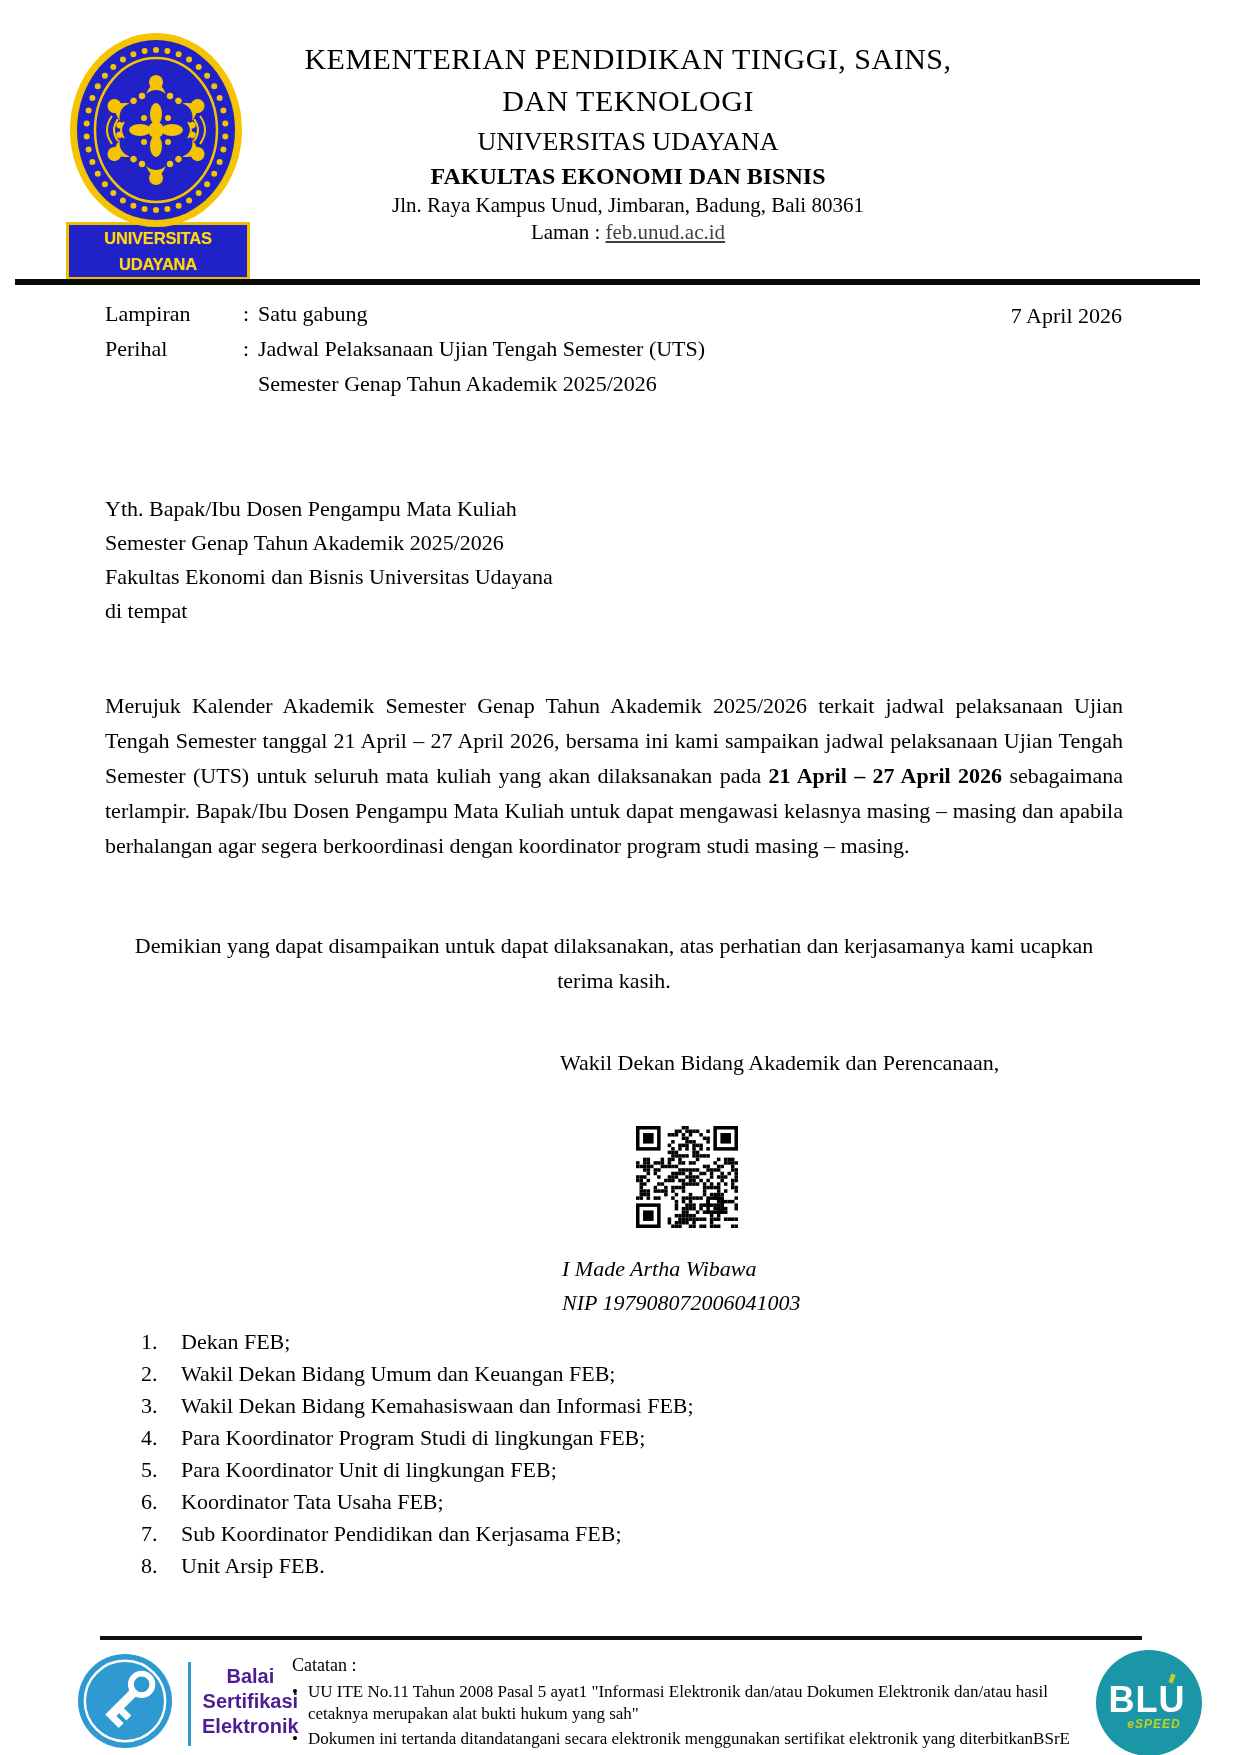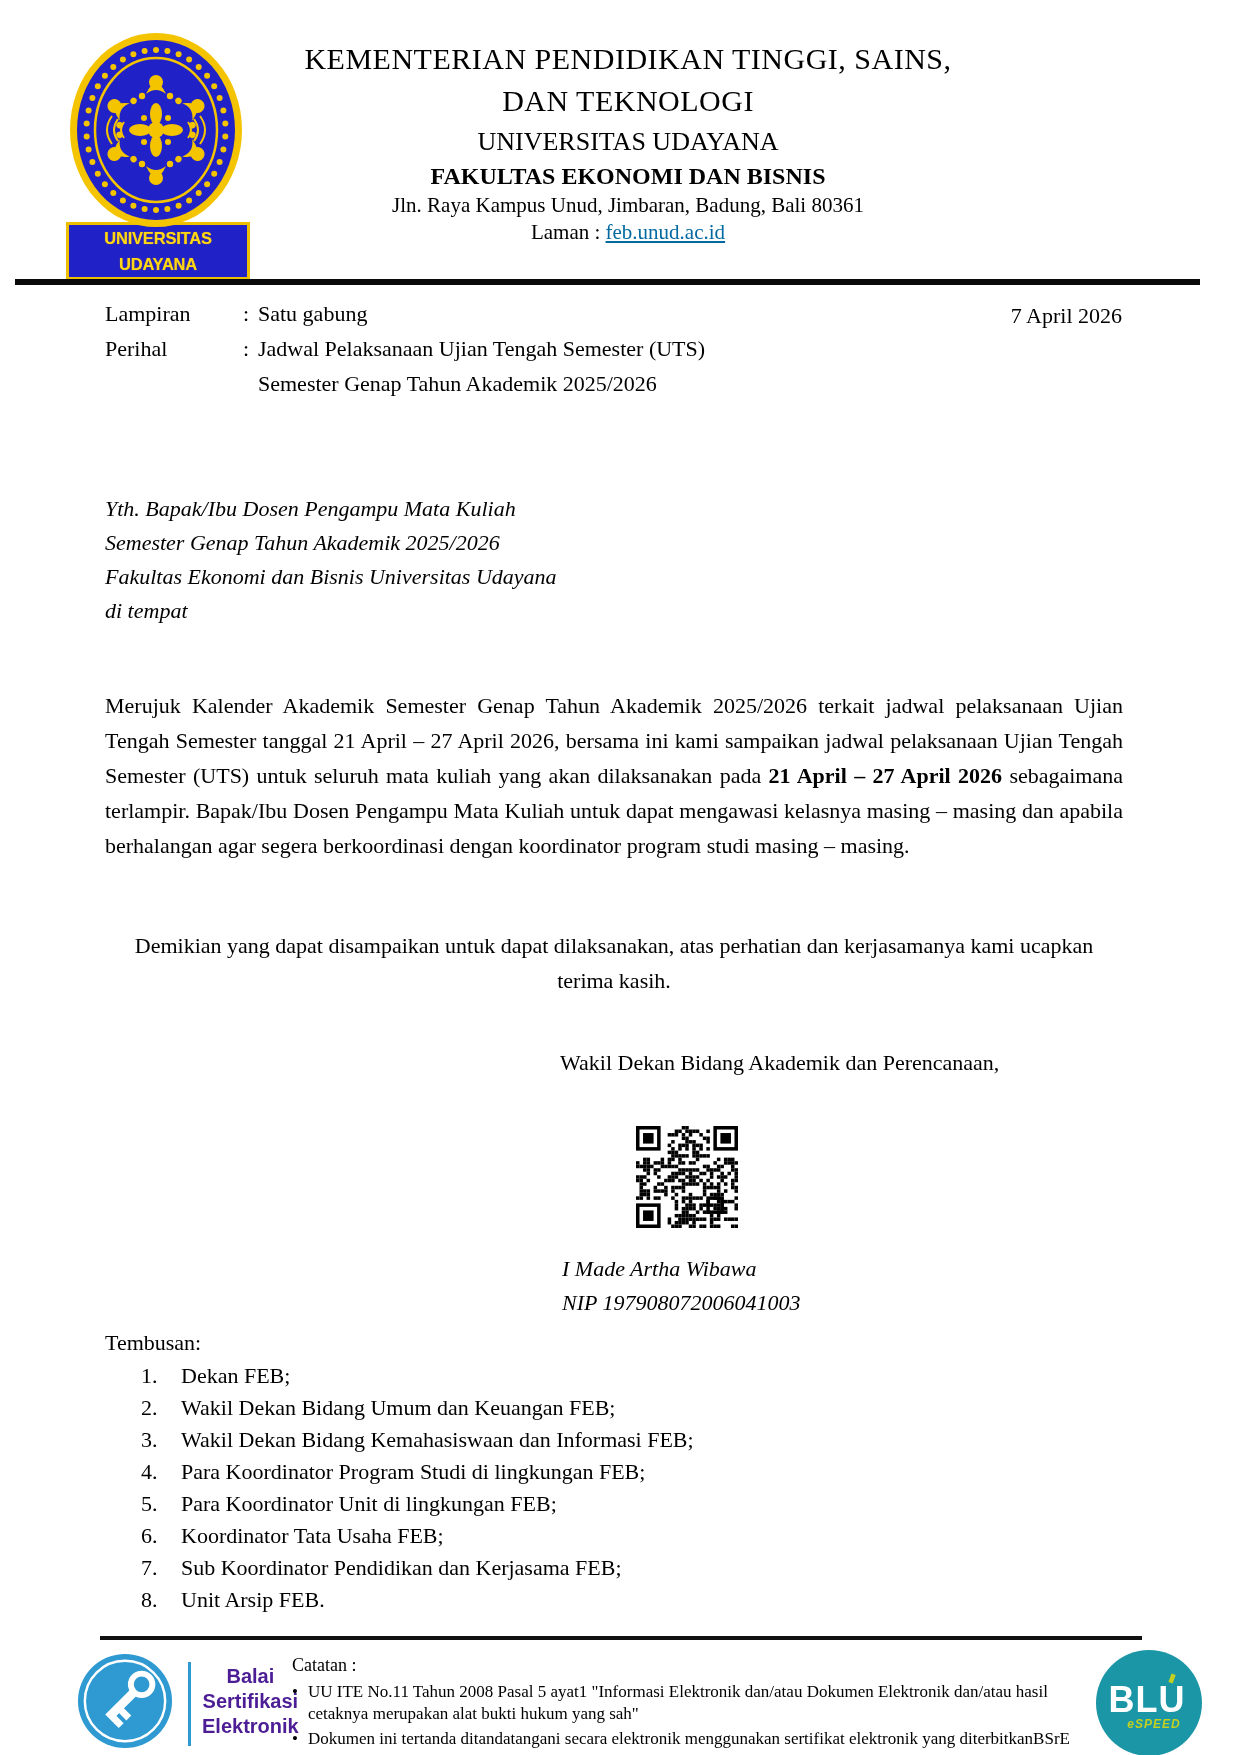--- a/index.html
+++ b/index.html
@@ -8,42 +8,42 @@
     font-family:"Liberation Serif", serif;color:#000;overflow:hidden;
   }
   .abs{position:absolute;}
 
   
   .lh-text{left:16px;right:0;top:38px;text-align:center;}
   .lh-ministry{font-size:30px;line-height:42px;letter-spacing:.5px;}
   .lh-univ{font-size:26px;line-height:36px;margin-top:2px;}
   .lh-fac{font-size:24px;line-height:32px;font-weight:bold;}
   .lh-addr{font-size:21px;line-height:27px;}
-  .lh-link{color:#0369a1;text-decoration:underline;cursor:pointer;}
+  .lh-link{color:#404040;text-decoration:underline;cursor:pointer;}
 
   .logo-wrap{left:66px;top:30px;width:184px;}
   .logo-banner{
     margin-top:-12px;background:#2121c8;border:3px solid #eebe00;
     color:#ffd718;font-family:"Liberation Sans",sans-serif;font-weight:bold;
     font-size:16.5px;text-align:center;line-height:26px;letter-spacing:-0.2px;
     text-shadow:0 0 1px #b38600;
   }
 
   .rule-top{left:15px;width:1185px;top:279px;height:6px;background:#0a0a0a;}
 
   
   .meta{left:105px;top:296px;font-size:22px;}
   .meta-row{line-height:35px;white-space:nowrap;}
   .meta-label{display:inline-block;width:138px;}
   .meta-colon{display:inline-block;width:15px;}
   .letter-date{top:298px;right:118px;font-size:22px;line-height:35px;}
 
   
   .recipient{left:105px;top:492px;font-size:22px;}
-  .recipient div{line-height:34px;font-style:italic;}
+  .recipient div{line-height:34px;}
 
   
   .para{left:105px;width:1018px;font-size:22px;line-height:35px;text-align:justify;}
   .para-1{top:688px;}
   .para-2{top:928px;text-align:center;}
 
   
   .sig-title{left:560px;top:1050px;font-size:22px;}
   .qr{left:636px;top:1126px;width:102px;height:102px;}
   .qr svg{width:102px;height:102px;display:block;}
@@ -535,21 +535,20 @@
       <rect x="75.86" y="75.86" width="3.45" height="3.45"></rect>
     </svg>
 </div>
 
 <div class="abs sig-name">
   <div>I Made Artha Wibawa</div>
   <div>NIP 197908072006041003</div>
 </div>
 
 <div class="abs tembusan">
-  <div class="tembusan-heading">Tembusan:</div>
   <div class="tembusan-row"><span class="tembusan-no">1.</span><span>Dekan FEB;</span></div>
   <div class="tembusan-row"><span class="tembusan-no">2.</span><span>Wakil Dekan Bidang Umum dan Keuangan FEB;</span></div>
   <div class="tembusan-row"><span class="tembusan-no">3.</span><span>Wakil Dekan Bidang Kemahasiswaan dan Informasi FEB;</span></div>
   <div class="tembusan-row"><span class="tembusan-no">4.</span><span>Para Koordinator Program Studi di lingkungan FEB;</span></div>
   <div class="tembusan-row"><span class="tembusan-no">5.</span><span>Para Koordinator Unit di lingkungan FEB;</span></div>
   <div class="tembusan-row"><span class="tembusan-no">6.</span><span>Koordinator Tata Usaha FEB;</span></div>
   <div class="tembusan-row"><span class="tembusan-no">7.</span><span>Sub Koordinator Pendidikan dan Kerjasama FEB;</span></div>
   <div class="tembusan-row"><span class="tembusan-no">8.</span><span>Unit Arsip FEB.</span></div>
 </div>
 

